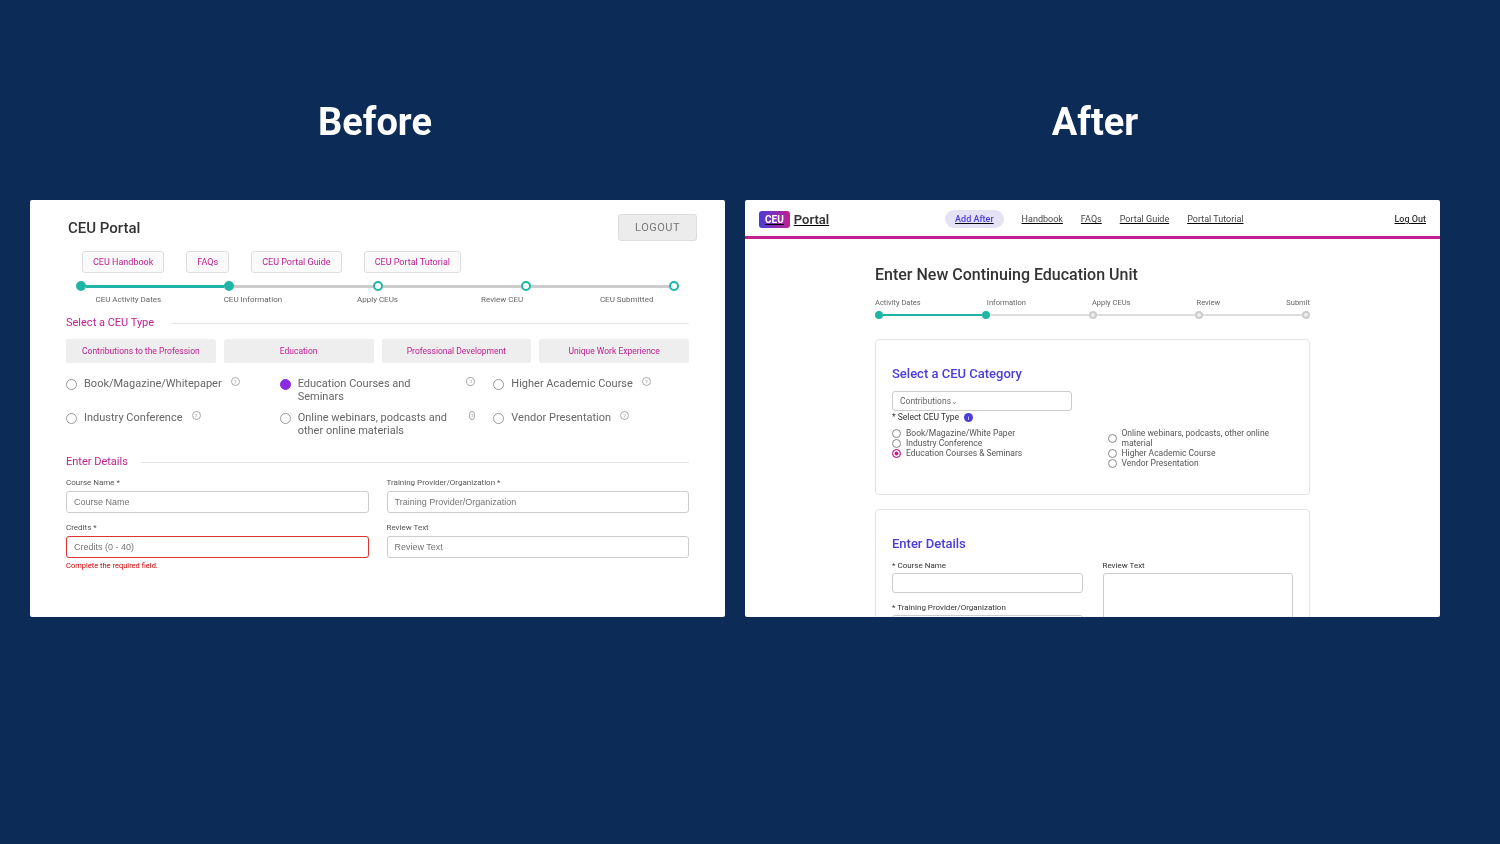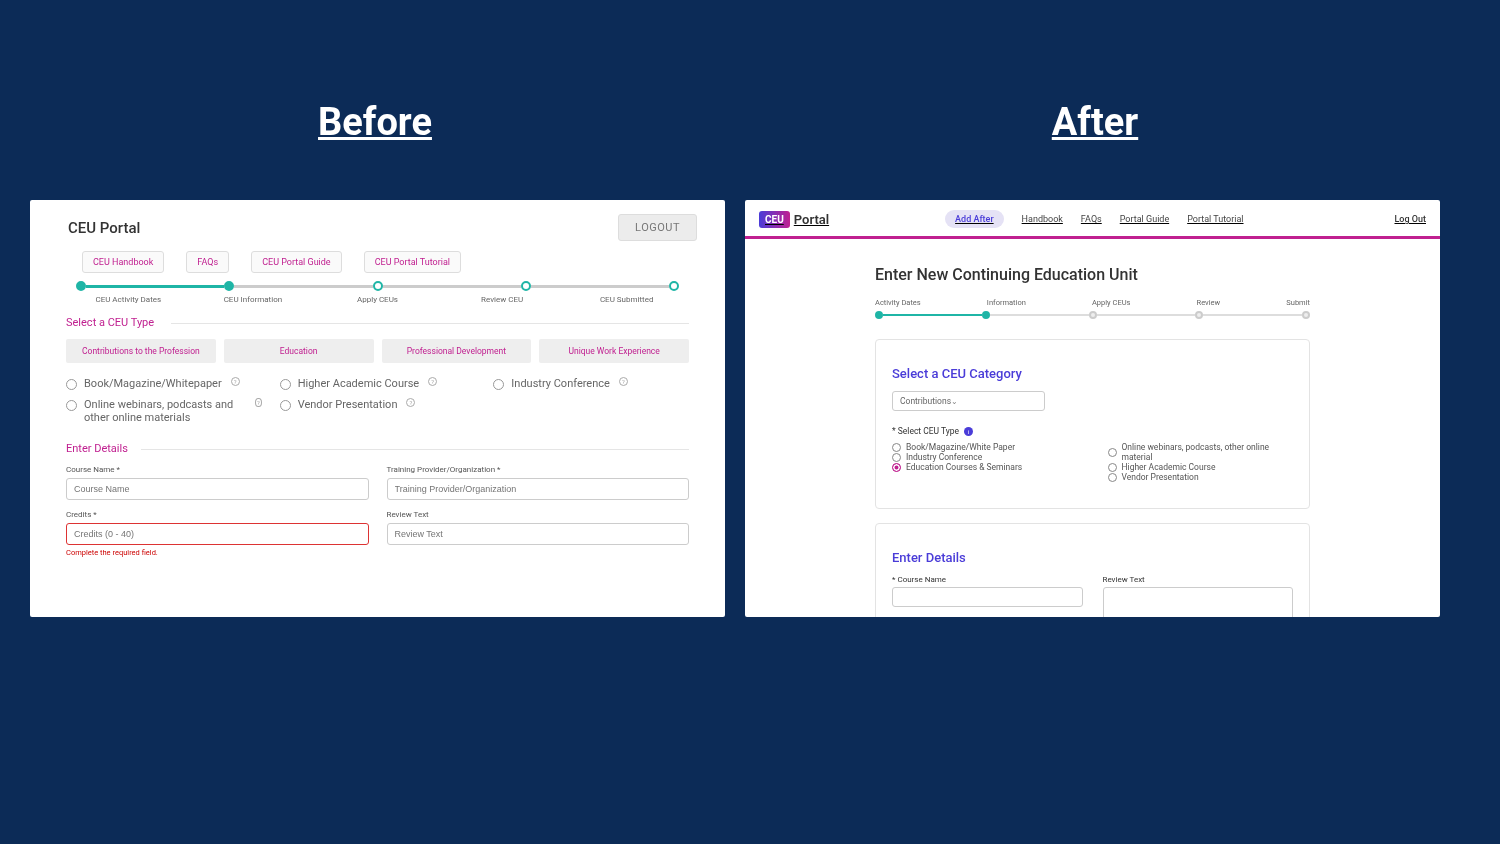--- a/index.html
+++ b/index.html
@@ -1,18 +1,18 @@
 <!DOCTYPE html>
 <html><head>
 <meta charset="utf-8">
 <style>
   * { box-sizing: border-box; margin: 0; padding: 0; }
   body { background: #0c2b57; font-family: -apple-system, BlinkMacSystemFont, "Segoe UI", Roboto, Arial, sans-serif; width: 1500px; height: 844px; overflow: hidden; }
   .stage { position: relative; width: 1500px; height: 844px; }
-  .hdr { position: absolute; top: 100px; width: 700px; text-align: center; color: #fff; font-size: 38px; font-weight: 700; text-decoration: underline; }
+  .hdr { position: absolute; top: 100px; width: 700px; text-align: center; color: #fff; font-size: 38px; font-weight: 700; }
   .hdr.left { left: 25px; }
   .hdr.right { left: 745px; }
   .panel { position: absolute; top: 200px; width: 695px; height: 417px; background: #fff; border-radius: 2px; overflow: hidden; }
   .panel.left { left: 30px; }
   .panel.right { left: 745px; }
 
   
   .bf-top { display:flex; justify-content:space-between; align-items:center; padding:14px 28px 10px 38px; }
   .bf-title { font-size:15px; color:#333; font-weight:500; }
   .bf-logout { background:#ececec; color:#777; font-size:11px; padding:6px 16px; border-radius:3px; border:1px solid #ddd; letter-spacing:0.5px; }
@@ -53,21 +53,21 @@
   .af-h1 { font-size:16px; color:#333; margin-bottom:14px; font-weight:500; }
   .af-plbls { display:flex; justify-content:space-between; font-size:7.5px; color:#666; margin-bottom:4px; }
   .af-prog { display:flex; align-items:center; margin-bottom:20px; }
   .af-prog .dot { width:8px; height:8px; border-radius:50%; border:2px solid #1fb5a6; background:#fff; }
   .af-prog .dot.fill { background:#1fb5a6; }
   .af-prog .dot.gray { border-color:#ccc; background:#eee; }
   .af-prog .line { flex:1; height:2px; background:#1fb5a6; }
   .af-prog .line.gray { background:#ddd; }
   .af-card { border:1px solid #e3e3e3; border-radius:4px; padding:26px 16px; margin-bottom:14px; }
   .af-ct { color:#4a3cd8; font-size:13px; font-weight:500; margin-bottom:10px; }
-  .af-sel { width:153px; border:1px solid #ccc; border-radius:3px; padding:4px 7px; font-size:8.5px; color:#666; display:flex; justify-content:flex-start; align-items:center; margin-bottom:15px; }
+  .af-sel { width:180px; border:1px solid #ccc; border-radius:3px; padding:4px 7px; font-size:8.5px; color:#666; display:flex; justify-content:flex-start; align-items:center; margin-bottom:1px; }
   .af-sel .chev { font-size:8px; color:#888; }
   .af-subl { font-size:8.5px; color:#333; margin-bottom:6px; }
   .af-subl .info { display:inline-flex; width:9px; height:9px; border-radius:50%; background:#4a3cd8; color:#fff; font-size:6px; align-items:center; justify-content:center; margin-left:3px; }
   .af-rgrid { display:grid; grid-template-columns:1fr 1fr; gap:4px 30px; }
   .af-rad { display:flex; align-items:center; gap:5px; font-size:8.5px; color:#555; }
   .af-rad .rb { width:9px; height:9px; border-radius:50%; border:1.3px solid #888; flex-shrink:0; }
   .af-rad .rb.sel { border-color:#c02090; background:#c02090; box-shadow:inset 0 0 0 1.5px #fff; }
   .af-dgrid { display:grid; grid-template-columns:1fr 1fr; gap:0 20px; }
   .af-fl { font-size:8px; color:#333; margin-bottom:3px; }
   .af-in { width:100%; border:1px solid #ccc; border-radius:3px; height:20px; margin-bottom:10px; }
@@ -117,20 +117,25 @@
         <div class="bf-catb">Professional Development</div>
         <div class="bf-catb">Unique Work Experience</div>
       </div>
       <div class="bf-rgrid">
         <label class="bf-rad">
             <span class="rb"></span>
             <span>Book/Magazine/Whitepaper</span>
             <span class="help">?</span>
           </label>
         <label class="bf-rad">
+            <span class="rb sel"></span>
+            <span>Education Courses and Seminars</span>
+            <span class="help">?</span>
+          </label>
+        <label class="bf-rad">
             <span class="rb"></span>
             <span>Higher Academic Course</span>
             <span class="help">?</span>
           </label>
         <label class="bf-rad">
             <span class="rb"></span>
             <span>Industry Conference</span>
             <span class="help">?</span>
           </label>
         <label class="bf-rad">

